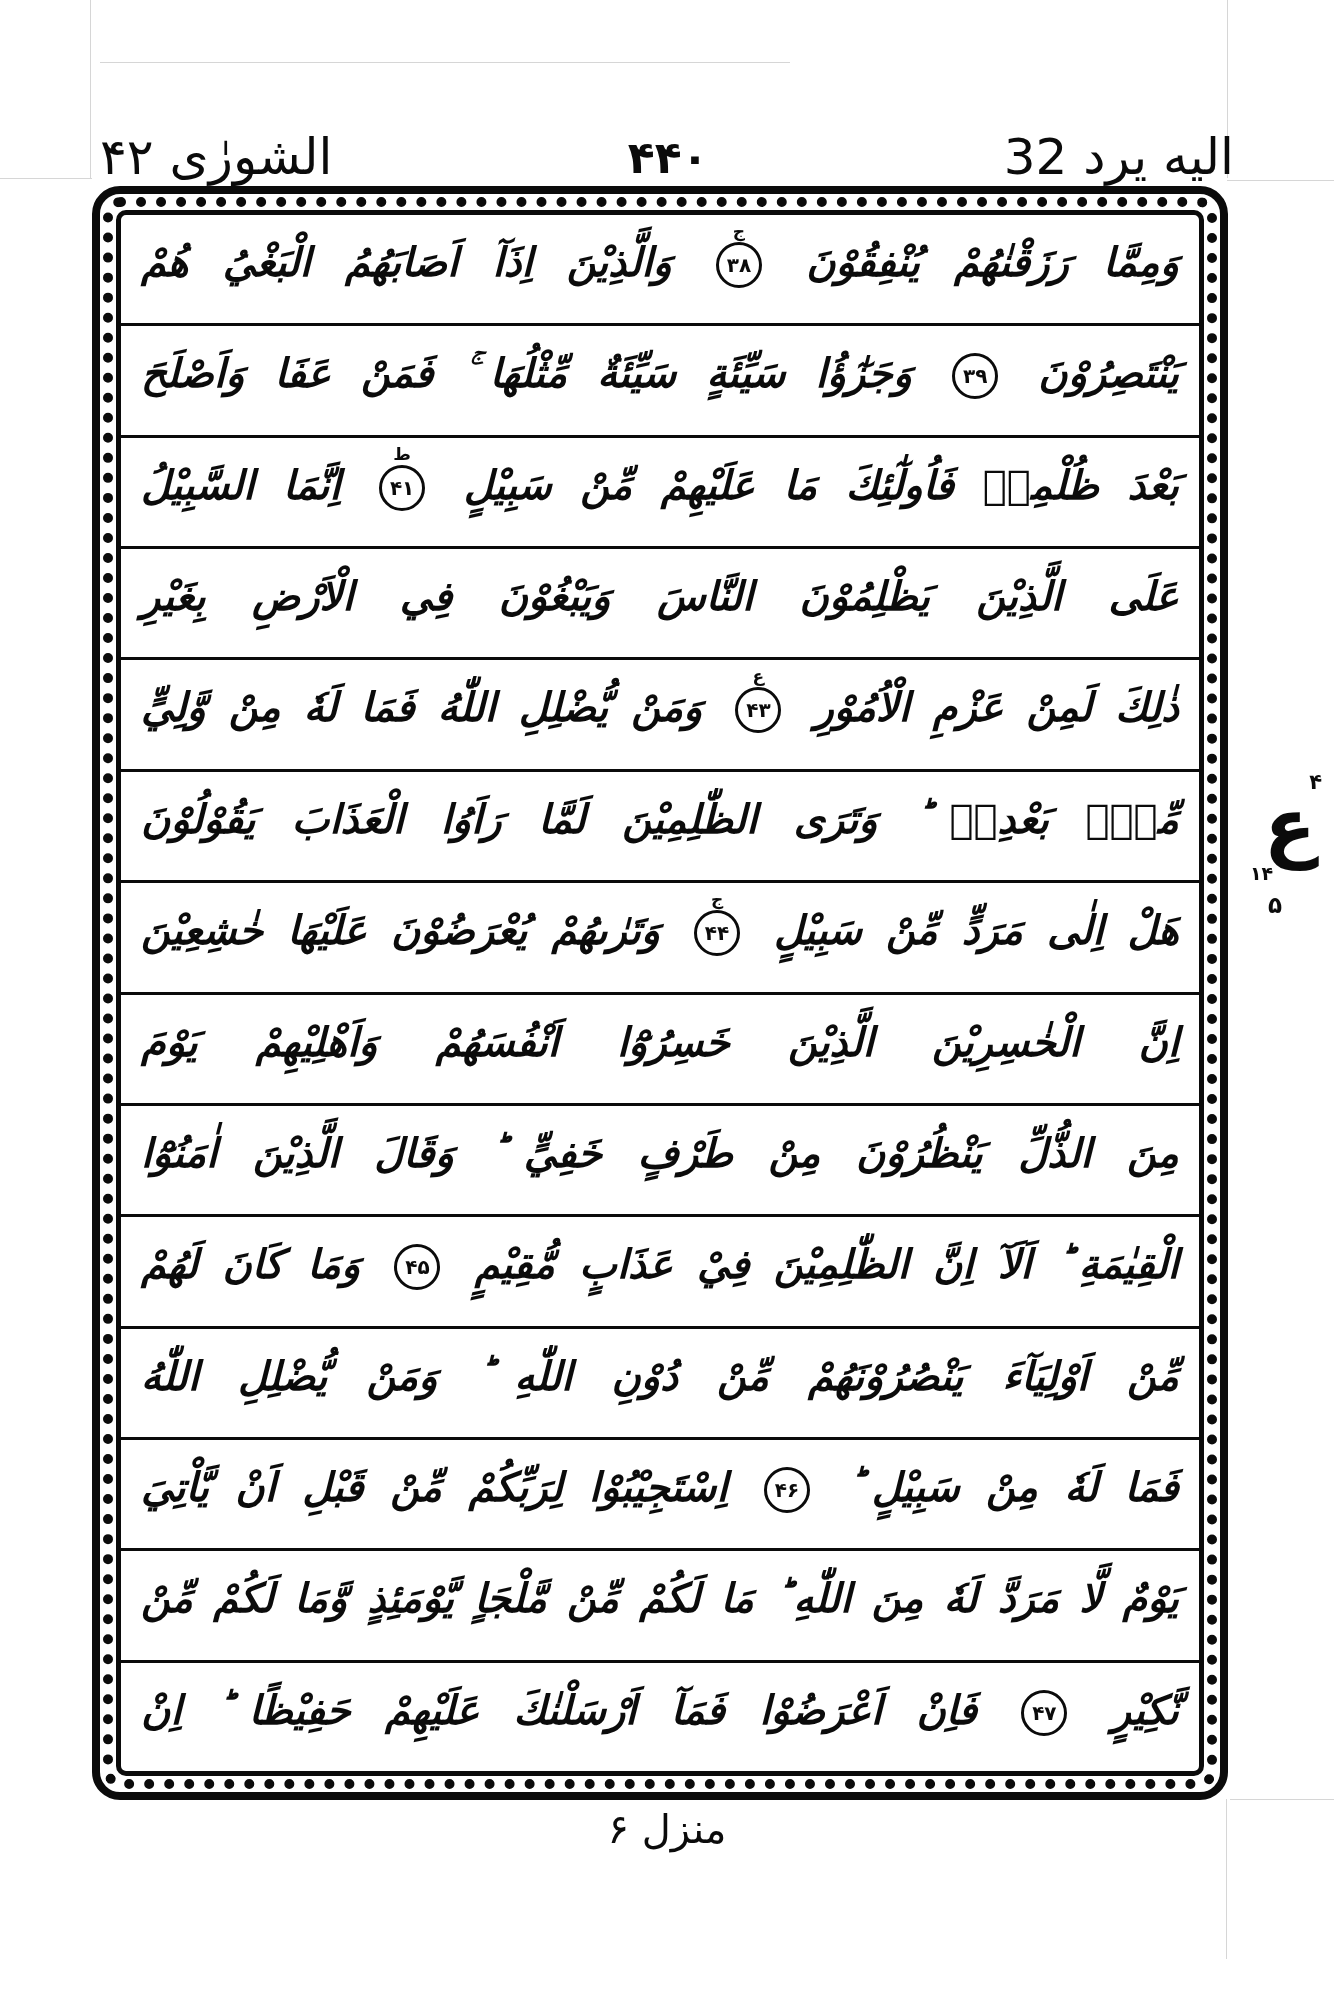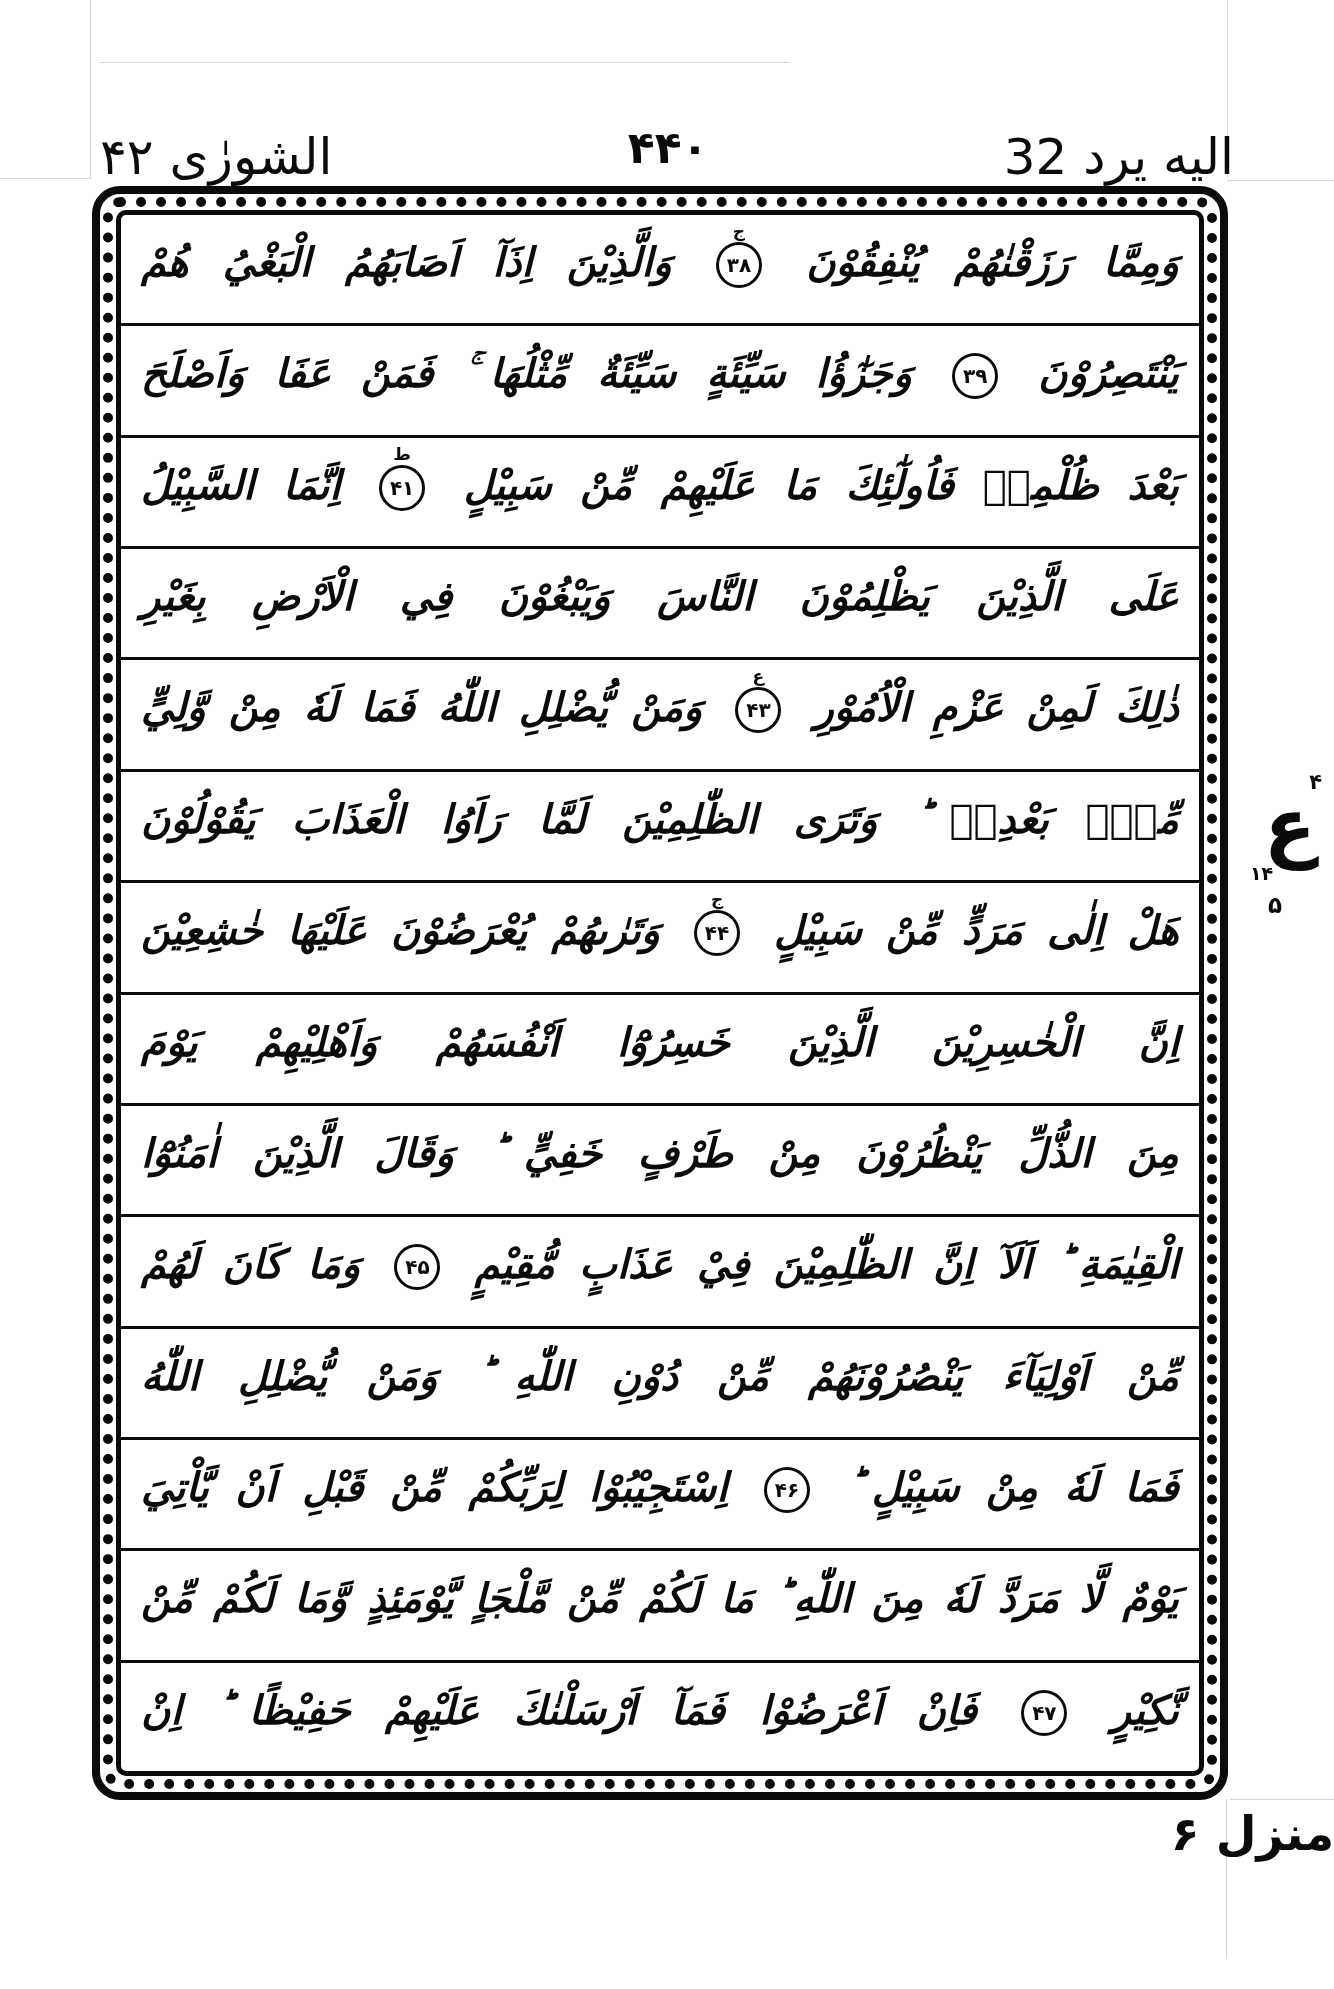--- a/index.html
+++ b/index.html
@@ -11,21 +11,21 @@
   
   .hairline{position:absolute;background:#d6d6d6;}
 
   
   .header{
     position:absolute;top:98px;left:100px;right:100px;height:84px;
     display:flex;justify-content:space-between;align-items:flex-end;
     direction:rtl;
   }
   .hdr-right,.hdr-left{font-size:50px;font-weight:400;line-height:1;}
-  .hdr-center{font-size:44px;font-weight:700;line-height:1;letter-spacing:16px;margin-bottom:12px;}
+  .hdr-center{font-size:44px;font-weight:700;line-height:1;letter-spacing:16px;margin-bottom:2px;}
 
   
   .frame{
     position:absolute;left:92px;top:186px;width:1136px;height:1614px;
     box-sizing:border-box;
   }
   .f-outer{
     box-sizing:border-box;width:100%;height:100%;
     border:8px solid #0b0b0b;border-radius:28px;padding:3px;
   }
@@ -78,21 +78,21 @@
   }
   .ruku span{position:absolute;font-weight:700;line-height:1;}
   .ruku .r-top{right:8px;top:0;font-size:21px;}
   .ruku .r-ain{right:14px;top:16px;font-size:76px;}
   .ruku .r-mid{left:6px;top:66px;font-size:19px;margin-top:26px;}
   .ruku .r-bot{left:24px;top:122px;font-size:23px;}
 
   
   .footer{
     position:absolute;top:1806px;left:0;width:100%;
-    font-size:47px;font-weight:700;direction:rtl;
+    text-align:center;font-size:40px;font-weight:400;direction:rtl;
   }
 </style>
 </head>
 <body>
 
 <div class="hairline" style="left:100px;top:62px;width:690px;height:1px;"></div>
 <div class="hairline" style="left:90px;top:0;width:1px;height:178px;"></div>
 <div class="hairline" style="left:0;top:178px;width:92px;height:1px;"></div>
 <div class="hairline" style="left:1227px;top:0;width:1px;height:178px;"></div>
 <div class="hairline" style="left:1227px;top:180px;width:107px;height:1px;"></div>

